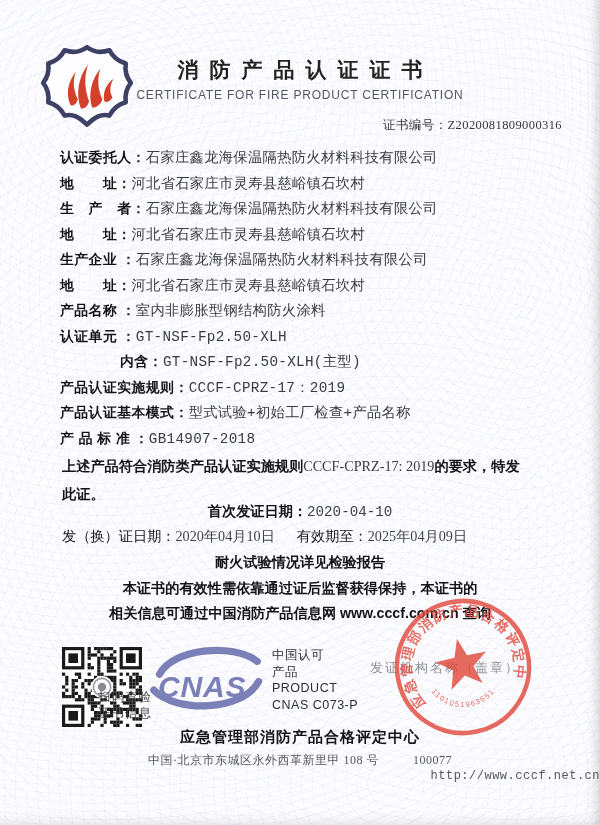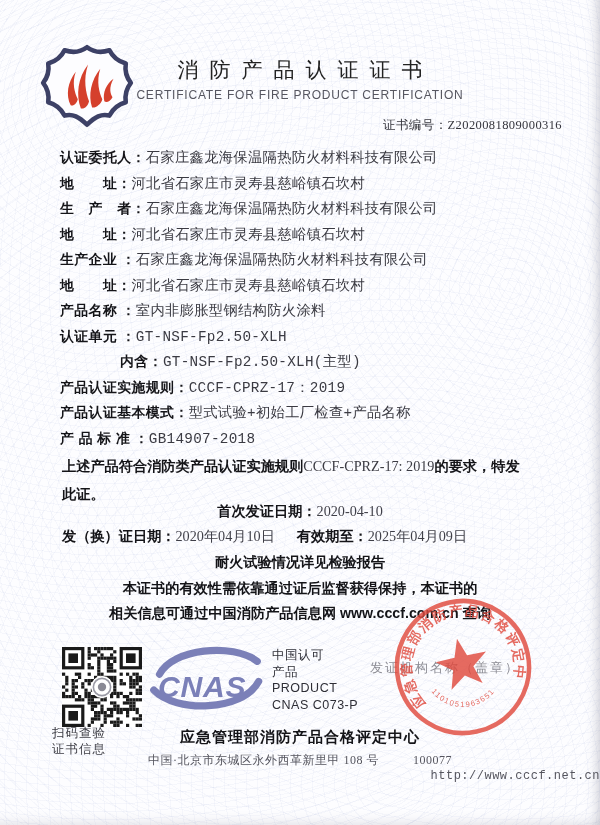--- a/index.html
+++ b/index.html
@@ -10,48 +10,48 @@
       repeating-radial-gradient(circle at 85% 35%, rgba(110,130,195,0.05) 0 1px, transparent 1px 10px),
       repeating-radial-gradient(circle at 40% 65%, rgba(110,130,195,0.045) 0 1px, transparent 1px 9px),
       repeating-radial-gradient(circle at 65% 95%, rgba(110,130,195,0.05) 0 1px, transparent 1px 11px),
       #fdfdff;
     box-shadow: inset -16px 0 12px -14px rgba(140,140,155,.45), inset 0 -14px 12px -12px rgba(140,140,155,.25);
     font-family:"Liberation Sans", sans-serif;
   }
   .abs{position:absolute;}
   .title{
     top:56px;left:0;width:100%;text-align:center;
-    font-family:"Liberation Serif", serif;font-weight:400;font-size:21px;
+    font-family:"Liberation Serif", serif;font-weight:700;font-size:21px;
     letter-spacing:11px;color:#222;text-indent:11px;
   }
   .subtitle{
     top:88px;left:0;width:100%;text-align:center;
     font-size:12px;letter-spacing:.8px;color:#565660;
   }
   .certno{
     top:117px;right:38px;font-family:"Liberation Serif", serif;
     font-size:12.5px;color:#34343c;letter-spacing:.4px;
   }
   .fields{top:144px;left:60px;right:36px;}
   .row{height:25.5px;line-height:25.5px;white-space:nowrap;}
   .row.indent{padding-left:60px;}
   .lbl{font-weight:700;font-size:13.8px;color:#141418;letter-spacing:.5px;}
   .val{font-family:Liberation Mono, monospace;font-size:14.3px;color:#3a3a42;letter-spacing:.3px;}
   .statement{top:452px;left:62px;width:486px;line-height:28px;font-size:14.2px;}
   .statement .b{font-weight:700;color:#141418;}
   .statement .c{font-family:"Liberation Serif", serif;color:#3a3a42;}
   .cline{left:0;width:100%;text-align:center;font-size:14.2px;line-height:20px;}
   .cline .b{font-weight:700;color:#141418;}
-  .cline .c{font-family:Liberation Serif, serif;color:#3f3f48;}
+  .cline .c{font-family:Liberation Mono, monospace;color:#3f3f48;}
   .issue-line{top:527px;left:62px;font-size:14.2px;}
-  .issue-line .b{font-weight:700;color:#141418;}
+  .issue-line .b{font-weight:400;color:#141418;}
   .issue-line .c{font-family:"Liberation Serif", serif;color:#3f3f48;}
   .gap-l{margin-left:22px;}
   .qr{left:62px;top:647px;}
-  .qr-caption{left:52px;top:726px;width:100px;text-align:left;
+  .qr-caption{left:52px;top:690px;width:100px;text-align:right;
     font-size:12.5px;line-height:15.5px;color:#3c3c44;letter-spacing:1px;}
   .cnas-text{left:272px;top:647px;font-size:12.5px;line-height:16.5px;color:#2e2e36;letter-spacing:.5px;}
   .seal-note{left:370px;top:659px;font-family:"Liberation Serif", serif;
     font-size:13px;color:#8d8d95;letter-spacing:2px;z-index:1;text-align:right;}
   .seal-wrap{left:388px;top:592px;z-index:2;transform:rotate(-12deg);}
   .org{top:728px;left:0;width:100%;text-align:center;font-weight:700;font-size:15px;color:#141418;letter-spacing:1px;}
   .addr{top:752px;left:0;width:100%;text-align:center;font-family:"Liberation Serif", serif;
     font-size:12px;color:#55555e;letter-spacing:.5px;}
   .url{top:769px;left:0;width:100%;text-align:right;font-family:Liberation Mono, monospace;
     font-size:12px;color:#55555e;letter-spacing:.5px;}

